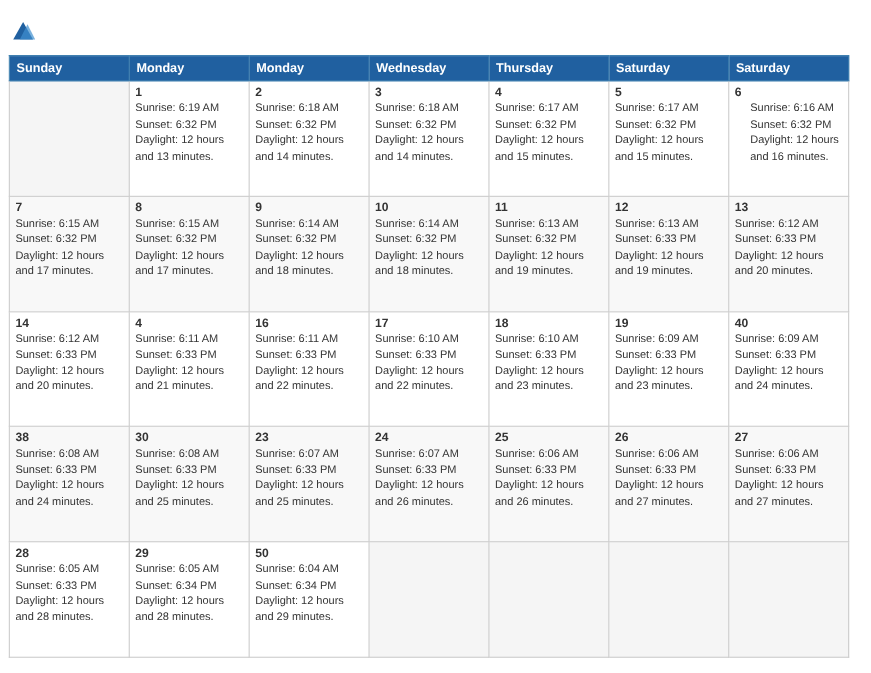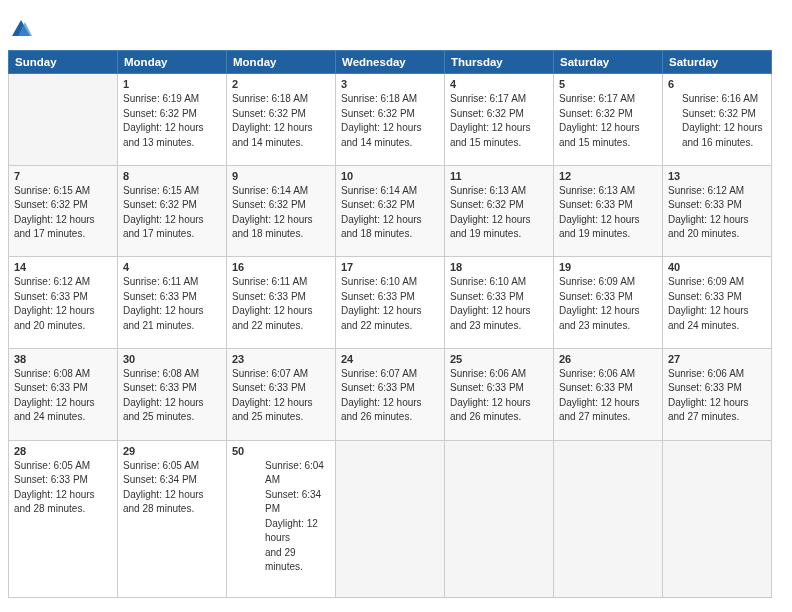--- a/index.html
+++ b/index.html
@@ -346,21 +346,21 @@
           </td>
           <td>
             <span class="day-num">29</span>
             <div class="day-info" style="white-space: pre-line;">Sunrise: 6:05 AM
 Sunset: 6:34 PM
 Daylight: 12 hours
 and 28 minutes.</div>
           </td>
           <td>
             <span class="day-num">50</span>
-            <div class="day-info" style="white-space: pre-line; margin-left: 33px;">Sunrise: 6:04 AM
+            <div class="day-info" style="white-space: pre-line;">Sunrise: 6:04 AM
 Sunset: 6:34 PM
 Daylight: 12 hours
 and 29 minutes.</div>
           </td>
           <td class="empty"></td>
           <td class="empty"></td>
           <td class="empty"></td>
           <td class="empty"></td>
         </tr>
       </tbody>

